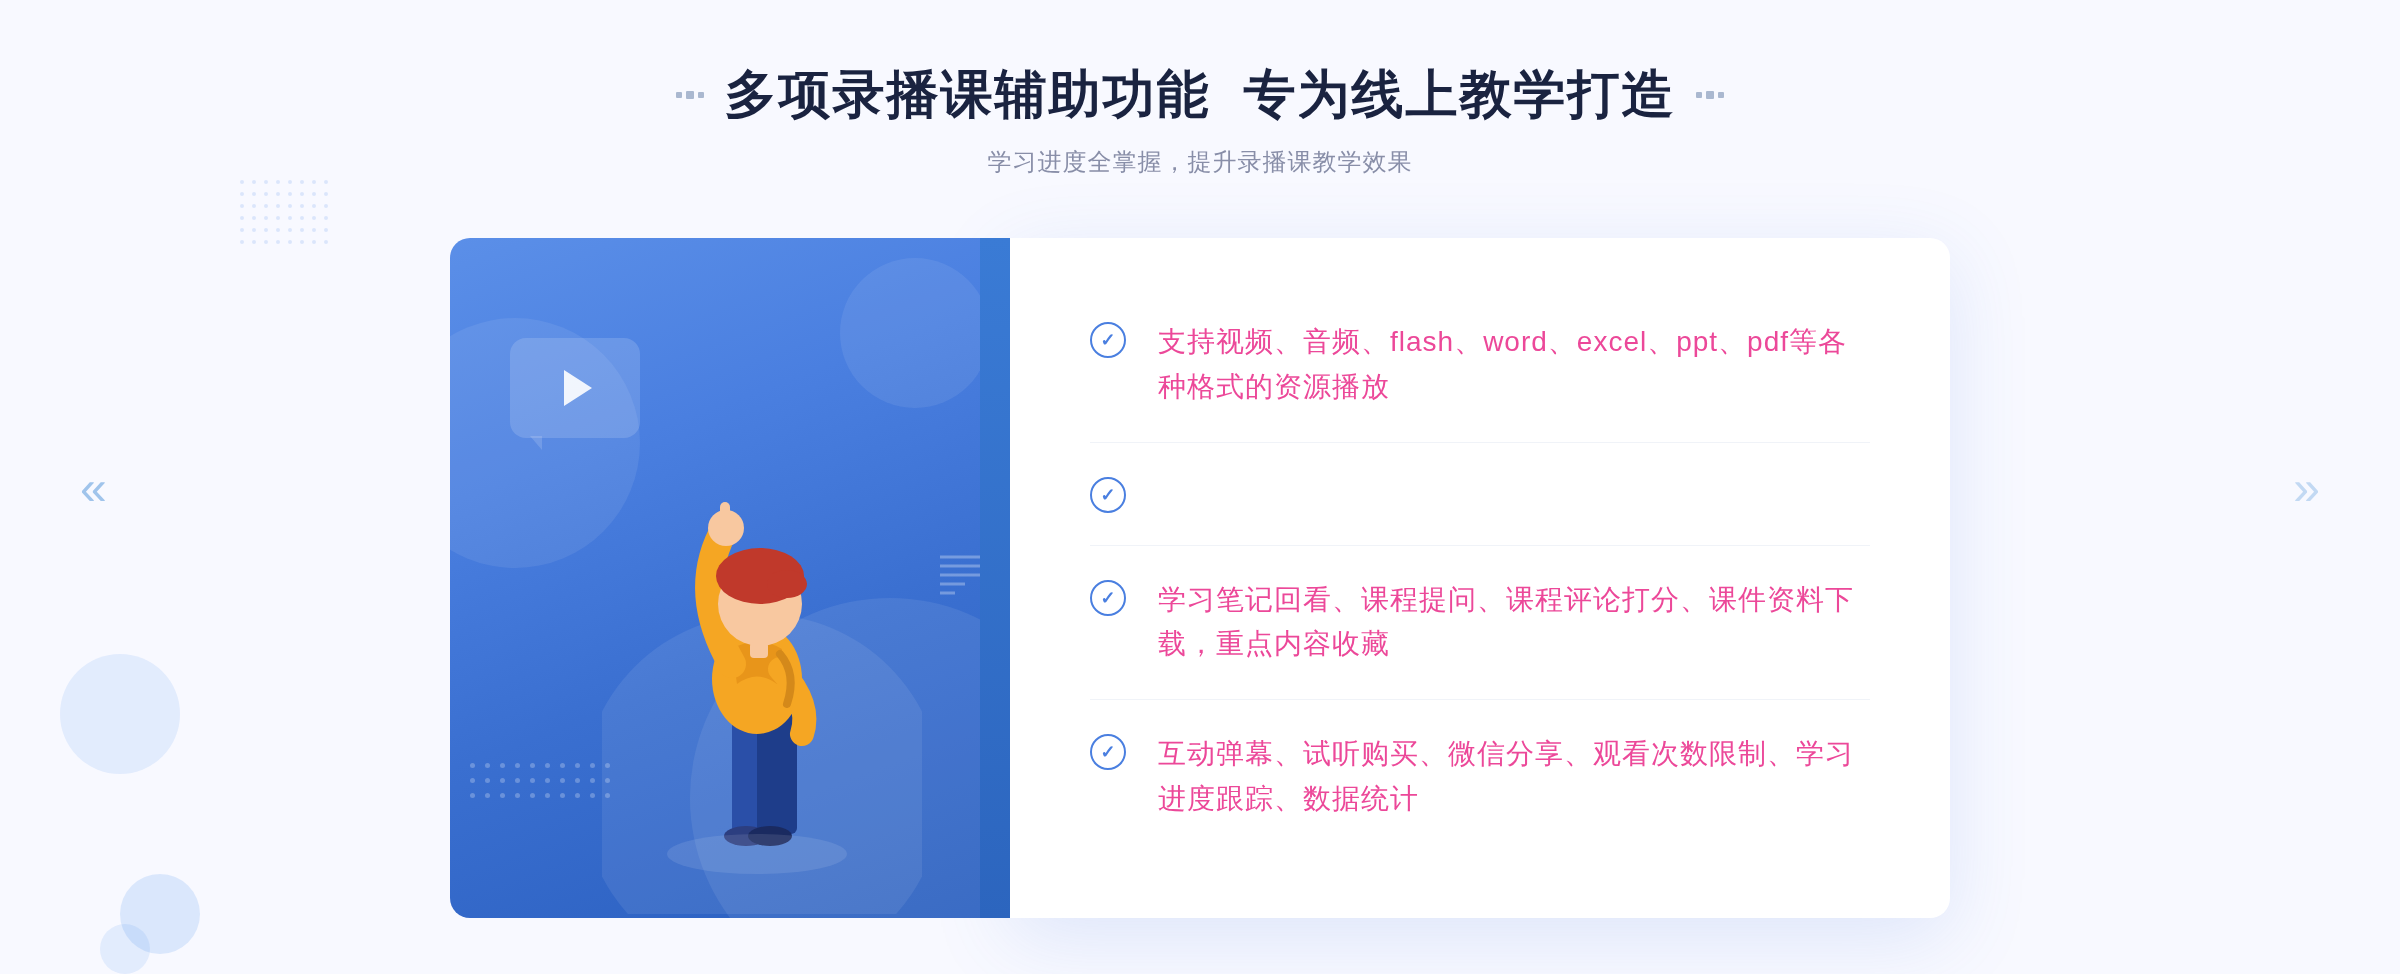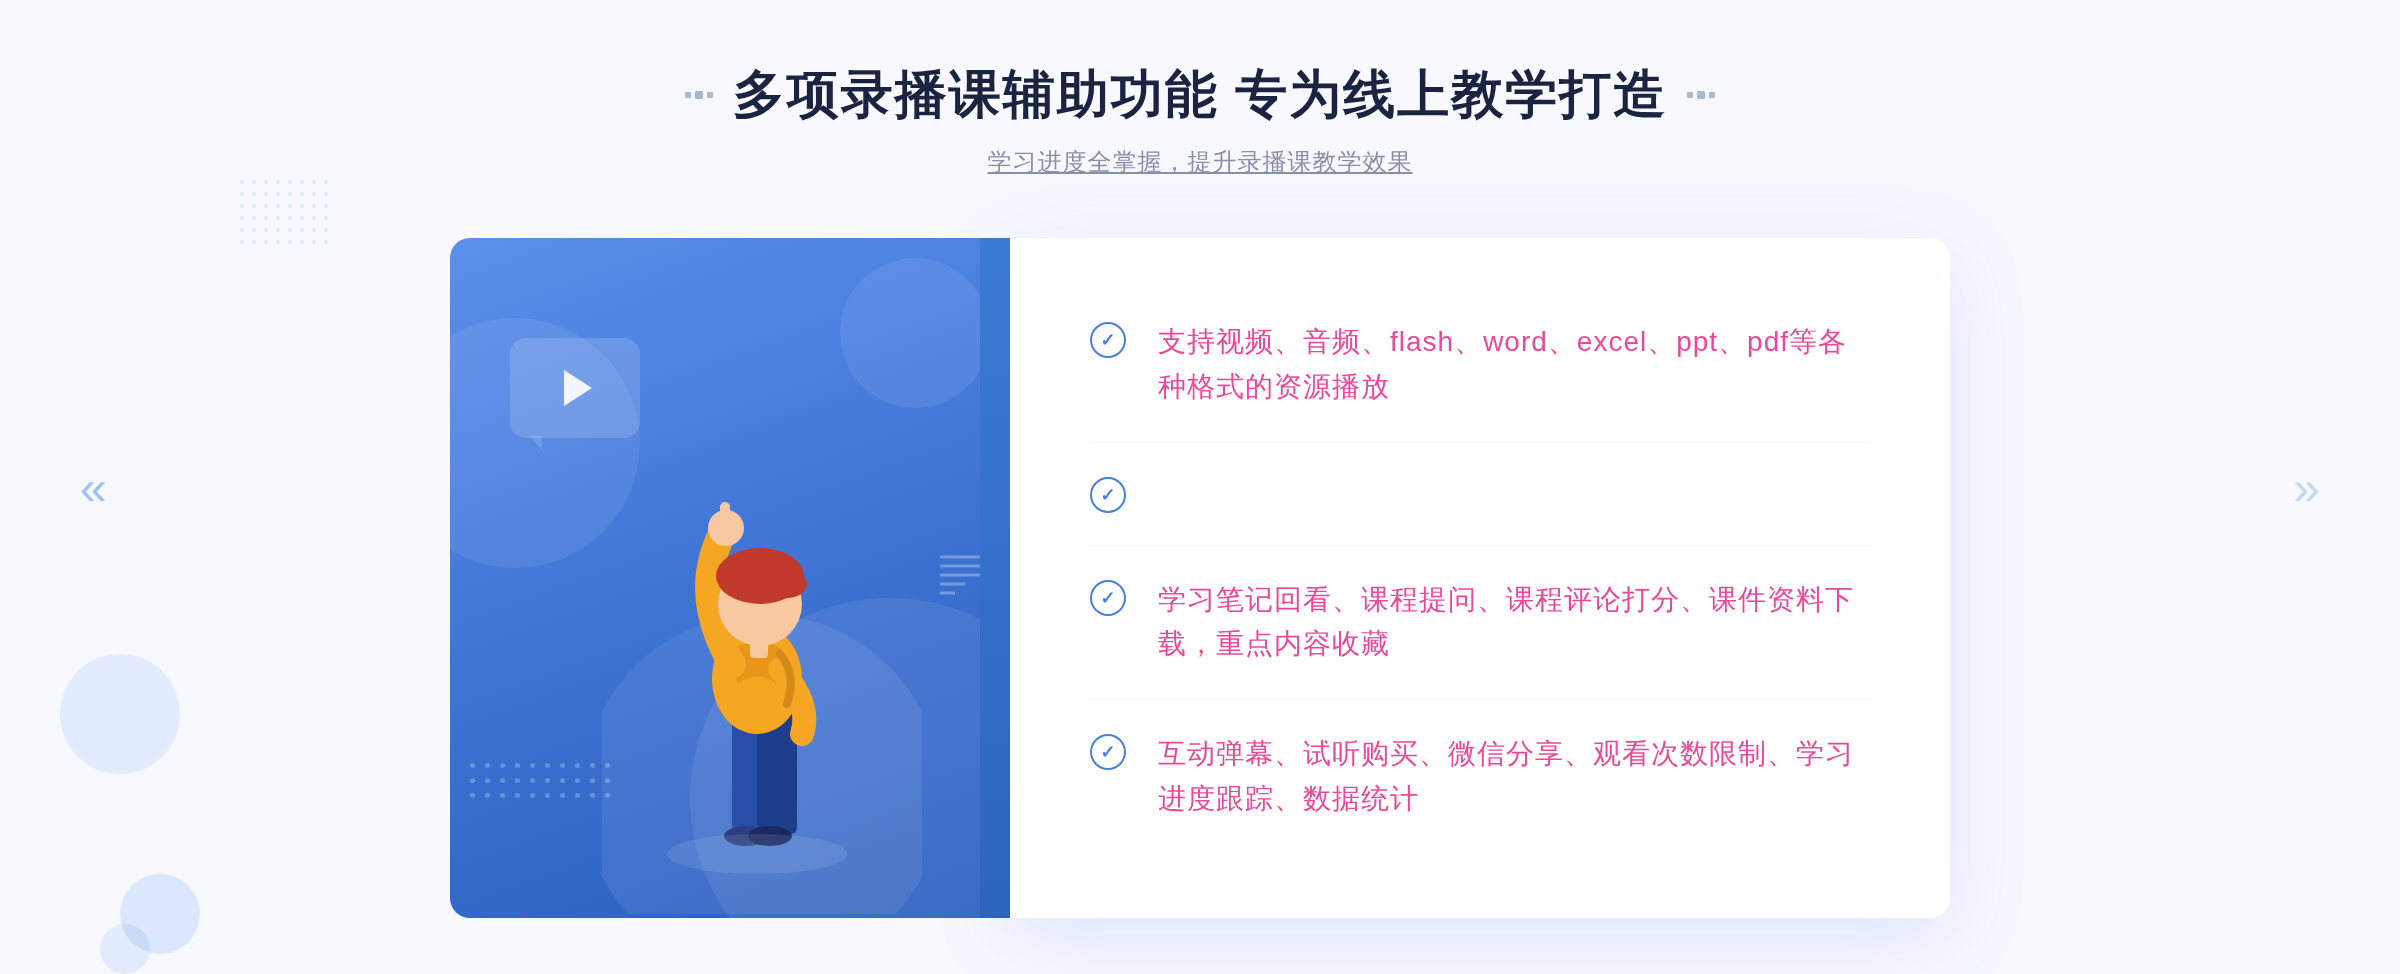--- a/index.html
+++ b/index.html
@@ -108,27 +108,27 @@
     .title-dot.center {
       width: 8px;
       height: 8px;
     }
 
     .main-title {
       font-size: 52px;
       font-weight: 700;
       color: #1a2340;
       letter-spacing: 2px;
+      font-family: Liberation Mono, monospace;
     }
 
     .sub-title {
       font-size: 24px;
       color: #888ea8;
       letter-spacing: 1px;
-      text-decoration: underline;
     }
 
     
     .main-content {
       display: flex;
       align-items: stretch;
       width: 1500px;
       position: relative;
       z-index: 2;
     }

